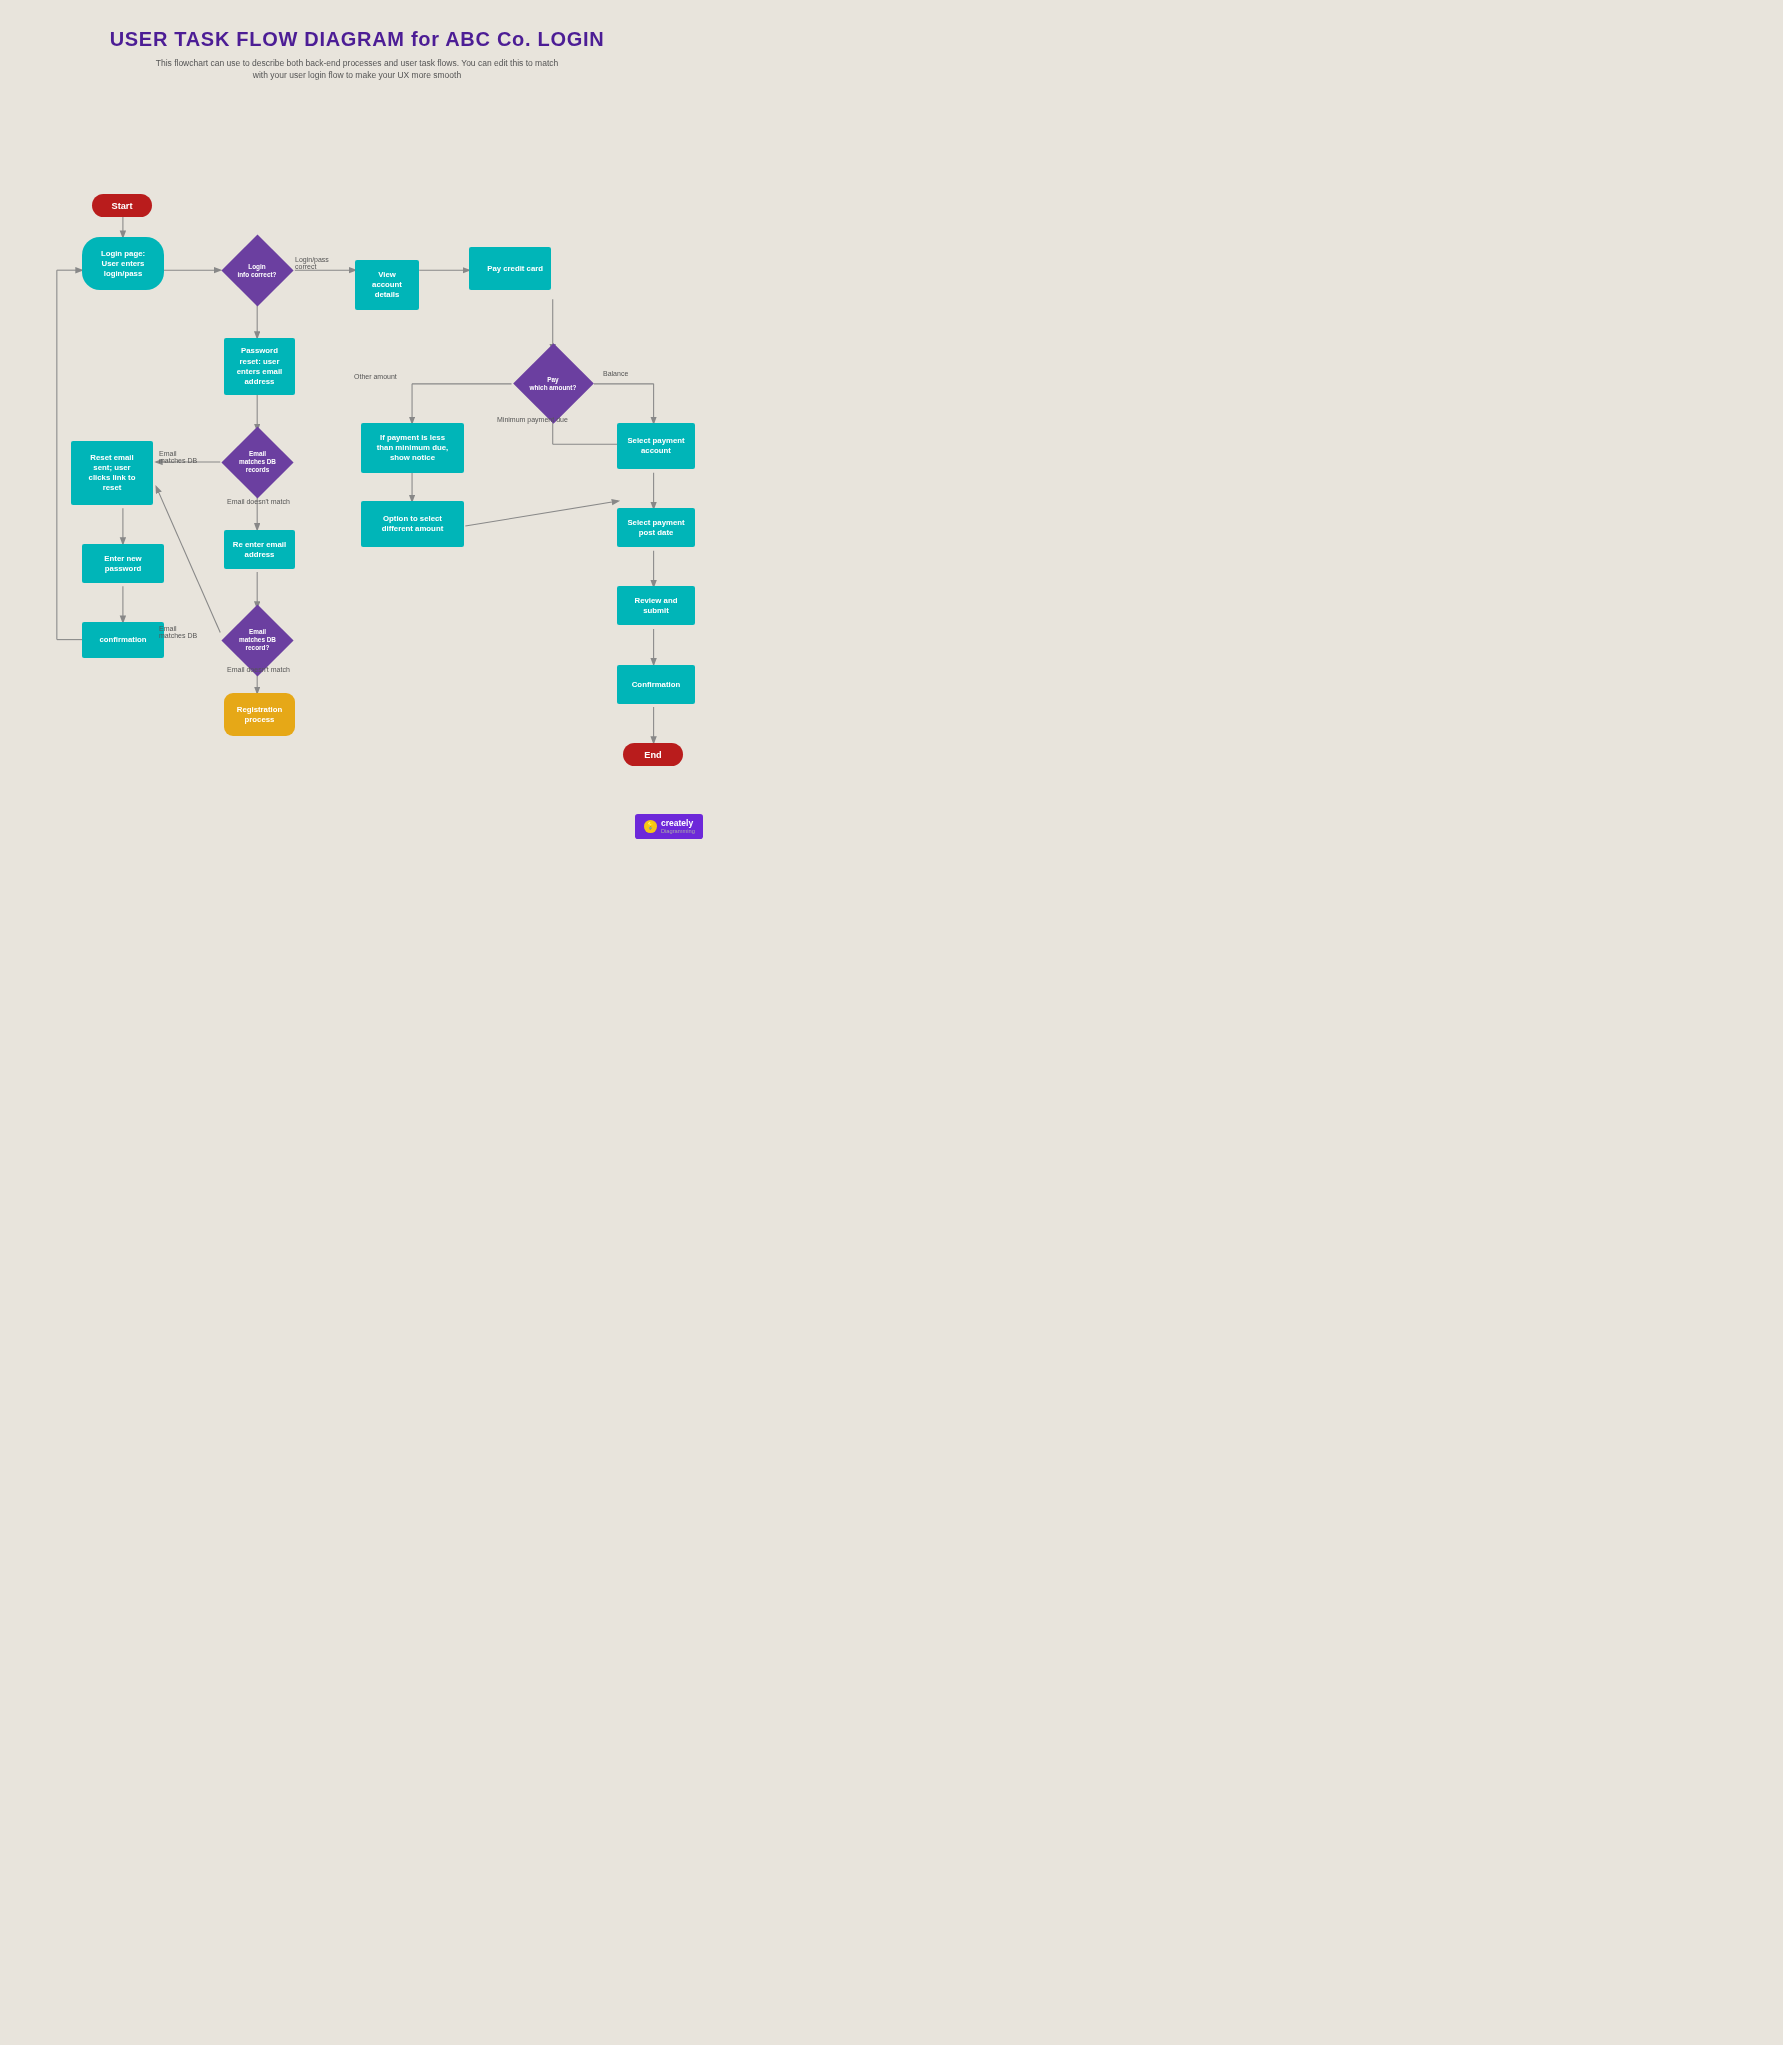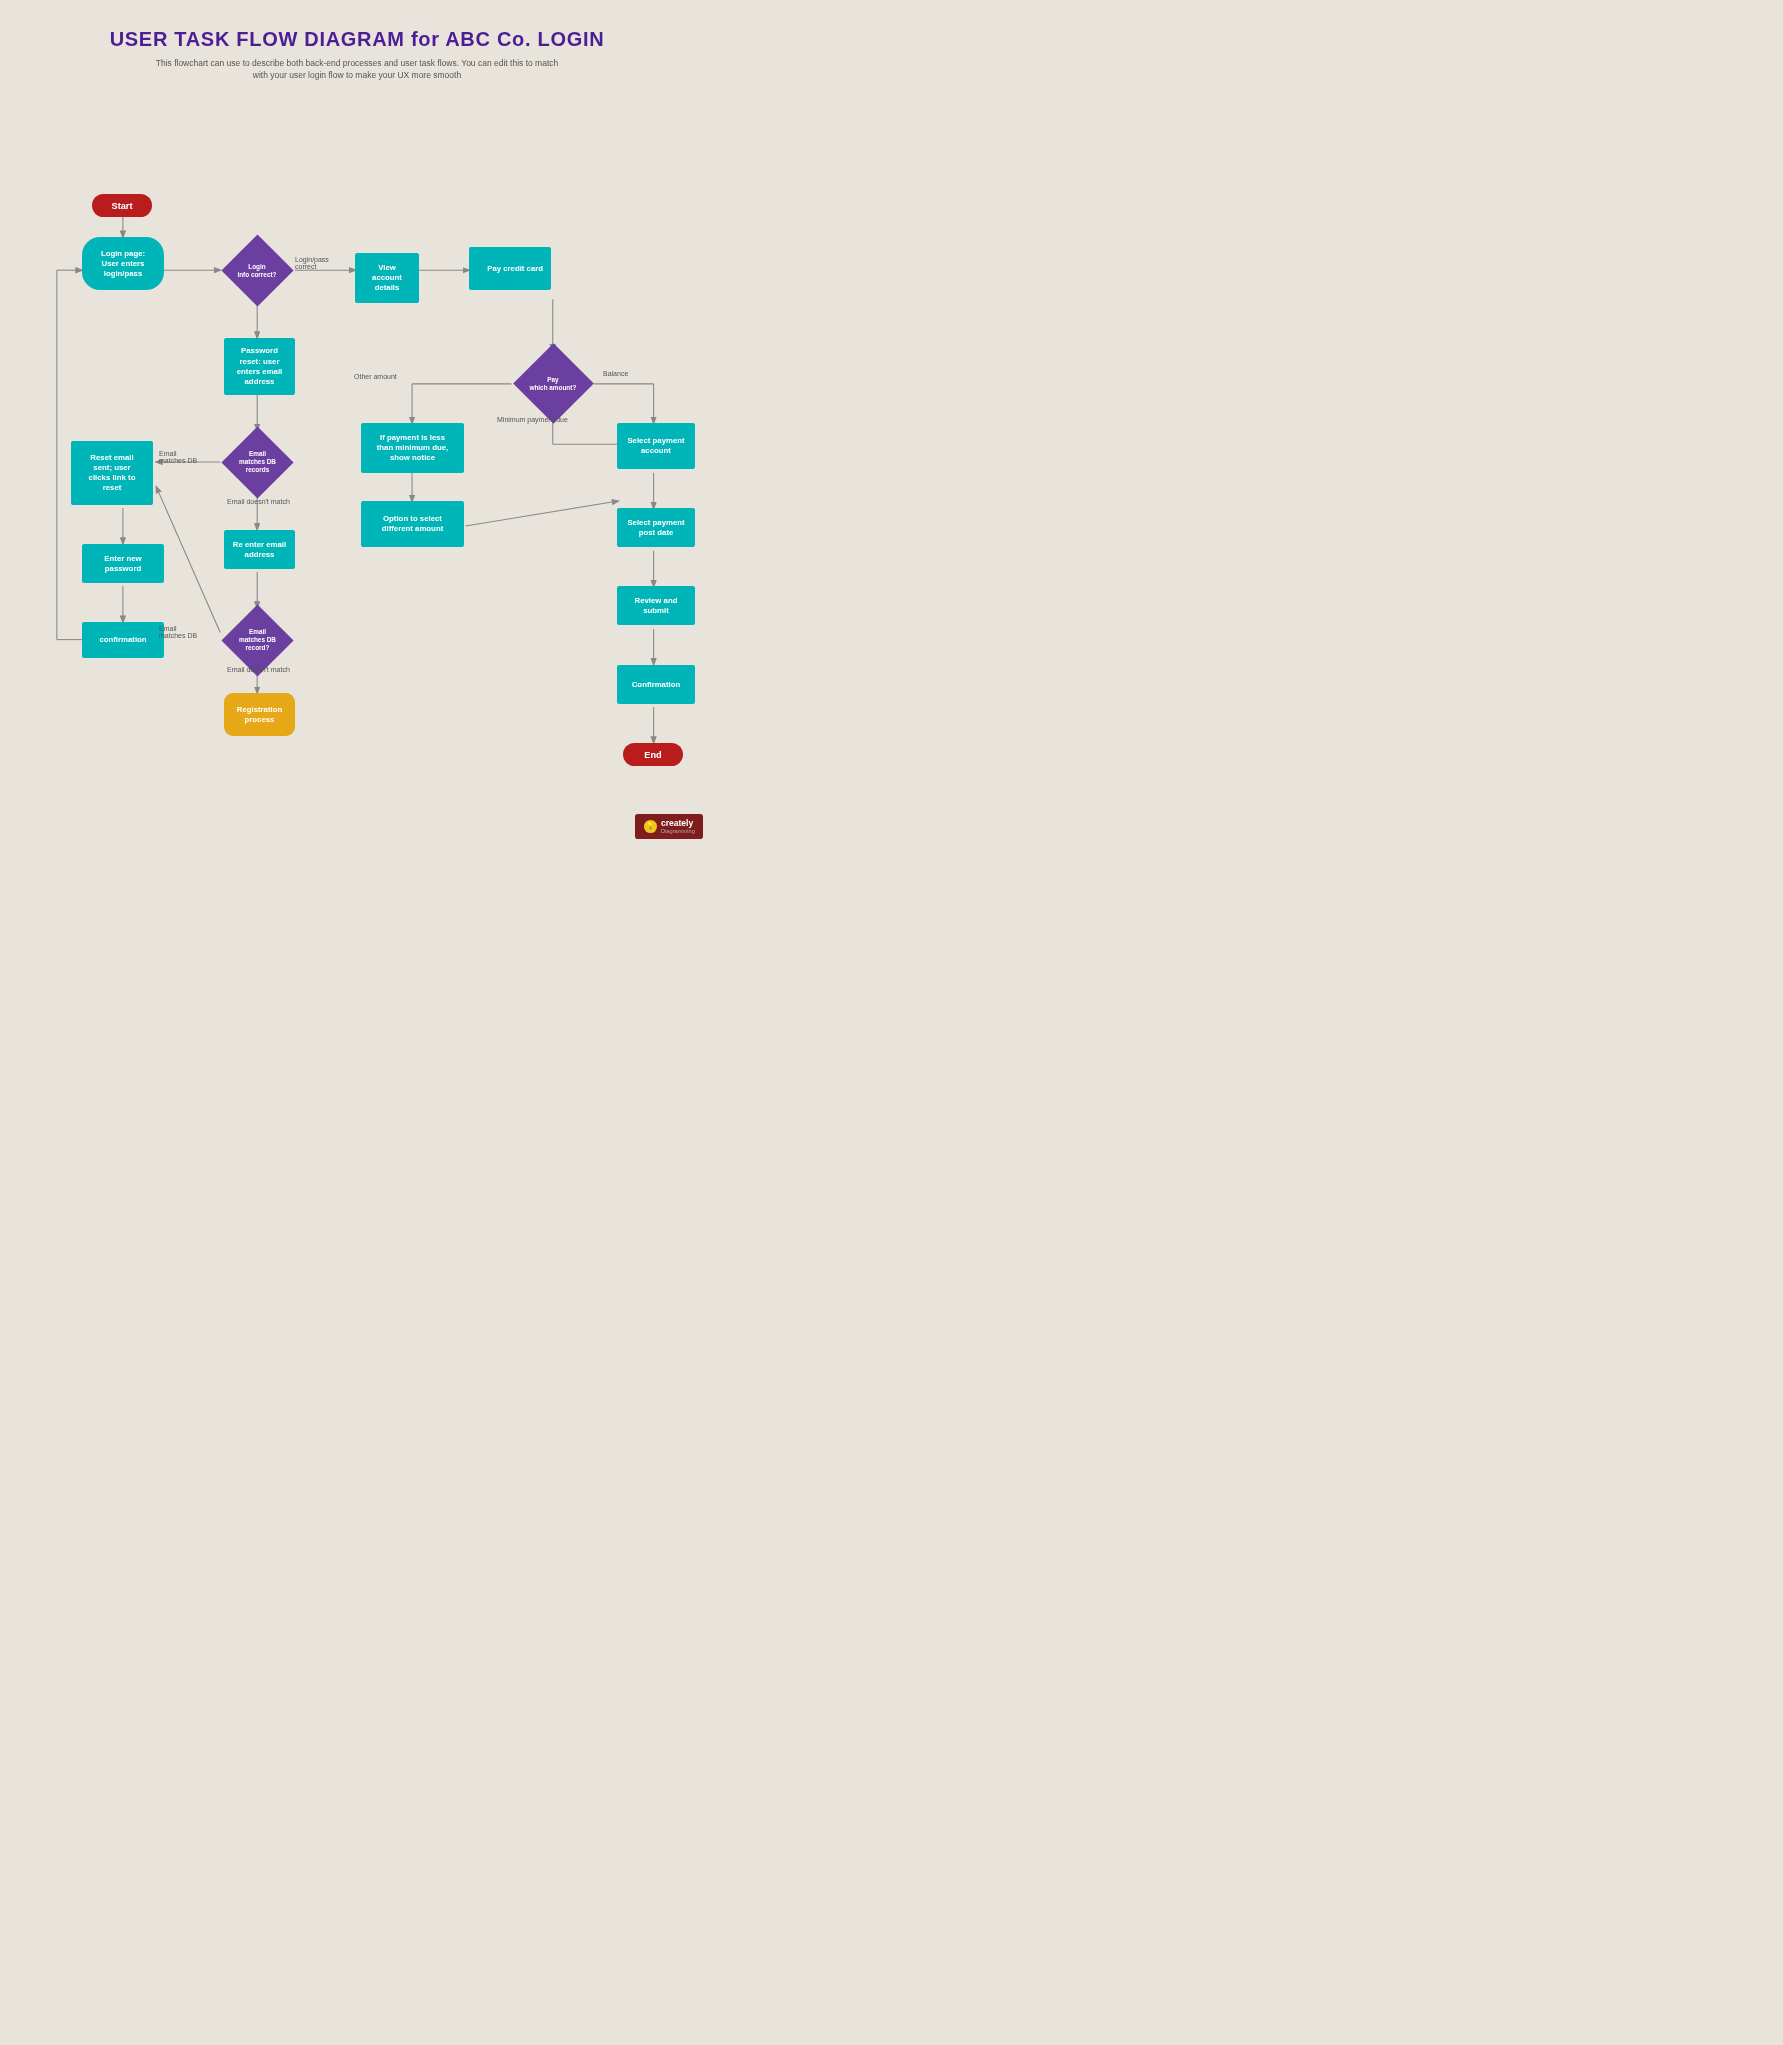--- a/index.html
+++ b/index.html
@@ -117,21 +117,21 @@
       width: 100%;
       height: 100%;
       pointer-events: none;
     }
 
     
     .creately-badge {
       position: absolute;
       bottom: 14px;
       right: 14px;
-      background: #7f1d1d;
+      background: #6d28d9;
       color: white;
       padding: 4.3px 8.5px;
       border-radius: 2.8px;
       font-size: 7.8px;
       display: flex;
       align-items: center;
       gap: 4.3px;
     }
     .bulb-icon {
       background: #f5c518;
@@ -236,21 +236,21 @@
     </div>
 
     <div class="diamond-wrapper" style="left:220px; top:149px; width:75px; height:64px;">
       <div class="diamond-inner" style="width:51px; height:51px;">
         <span class="diamond-text" style="font-size:6.4px;">Login<br>info correct?</span>
       </div>
     </div>
 
     <div class="conn-label" style="left:295px; top:167px;">Login/pass<br>correct</div>
 
-    <div class="node rect-teal" style="left:355px; top:164px; width:64px; height:50px;">
+    <div class="node rect-teal" style="left:355px; top:171px; width:64px; height:50px;">
       <span>View<br>account<br>details</span>
     </div>
 
     <div class="node rect-teal" style="left:469px; top:158px; width:82px; height:43px;padding-left:16px;">
       <span>Pay credit card</span>
     </div>
 
     <div class="diamond-wrapper" style="left:512px; top:261px; width:82px; height:67px;">
       <div class="diamond-inner" style="width:57px; height:57px;">
         <span class="diamond-text" style="font-size:6.4px;">Pay<br>which amount?</span>

